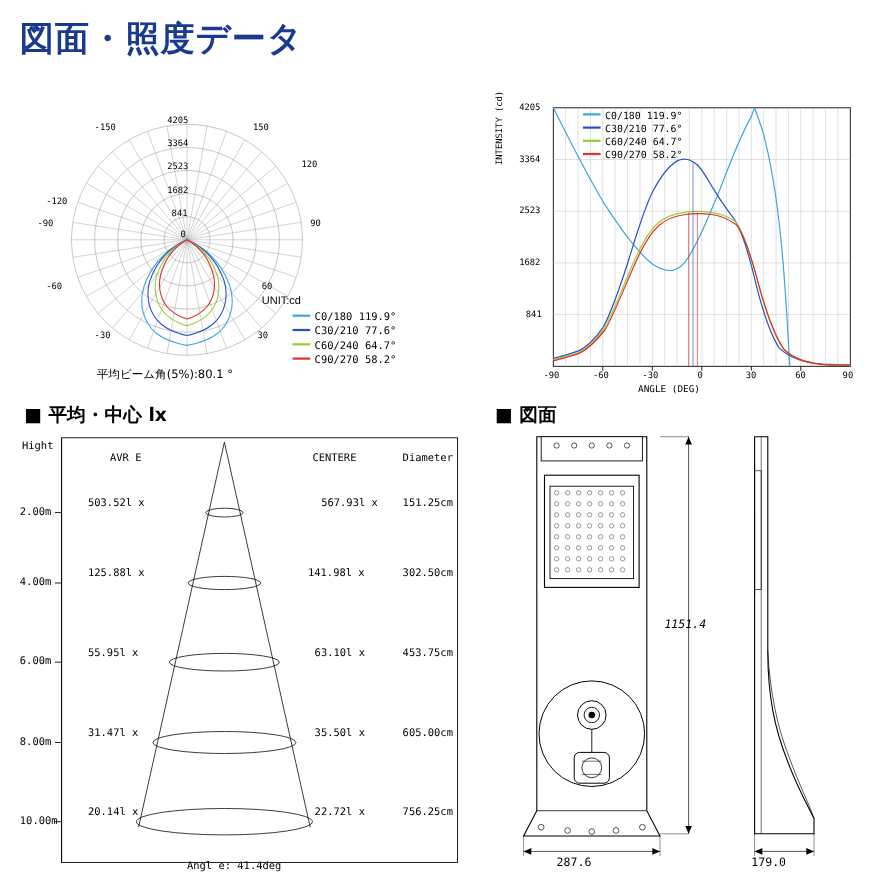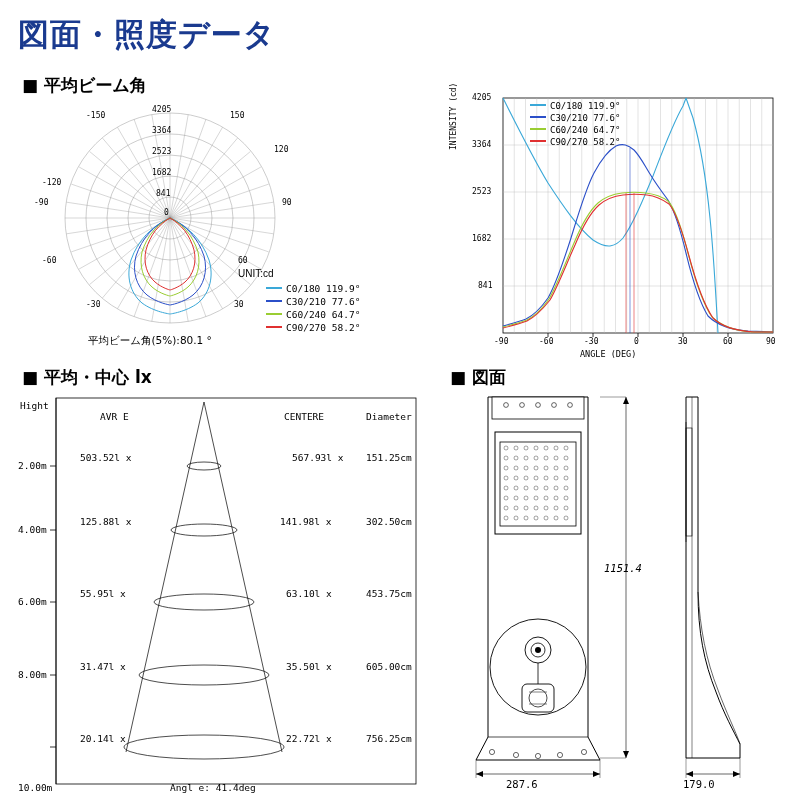--- a/index.html
+++ b/index.html
@@ -69,23 +69,20 @@
   #draw-panel{left:448px;top:392px;width:340px;height:400px;}
   .dim-txt{position:absolute;font-family:"DejaVu Sans Mono", monospace;font-size:10.5px;white-space:nowrap;}
 </style>
 </head>
 <body>
 
 <div class="page">
 
   <div id="page-title">図面・照度データ</div>
 
-  <div class="sec-head" style="left:22px;top:74px;">
-    <span>■ 平均ビーム角</span>
-  </div>
   <div class="sec-head" style="left:22px;top:366px;">
     <span>■ 平均・中心 lx</span>
   </div>
   <div class="sec-head" style="left:450px;top:366px;">
     <span>■ 図面</span>
   </div>
 
   <div class="panel" id="polar-panel">
     <svg width="380" height="270" viewBox="0 0 380 270">
 
@@ -340,21 +337,21 @@
     <div class="cone-txt" style="left:0px;top:204px;">6.00m</div>
     <div class="cone-txt" style="left:62px;top:196px;">55.95l x</div>
     <div class="cone-txt" style="left:268px;top:196px;">63.10l x</div>
     <div class="cone-txt" style="left:348px;top:196px;">453.75cm</div>
     
     <div class="cone-txt" style="left:0px;top:277px;">8.00m</div>
     <div class="cone-txt" style="left:62px;top:269px;">31.47l x</div>
     <div class="cone-txt" style="left:268px;top:269px;">35.50l x</div>
     <div class="cone-txt" style="left:348px;top:269px;">605.00cm</div>
     
-    <div class="cone-txt" style="left:0px;top:349px;margin-top:41px;">10.00m</div>
+    <div class="cone-txt" style="left:0px;top:349px;">10.00m</div>
     <div class="cone-txt" style="left:62px;top:341px;">20.14l x</div>
     <div class="cone-txt" style="left:268px;top:341px;">22.72l x</div>
     <div class="cone-txt" style="left:348px;top:341px;">756.25cm</div>
   </div>
 
   <div class="cone-txt" style="left:20px;top:400px;font-size:9.5px;">Hight</div>
   <div id="cone-angle">Angl e: 41.4deg</div>
 
   <div class="panel" id="draw-panel">
     <svg width="340" height="400" viewBox="0 0 340 400">

